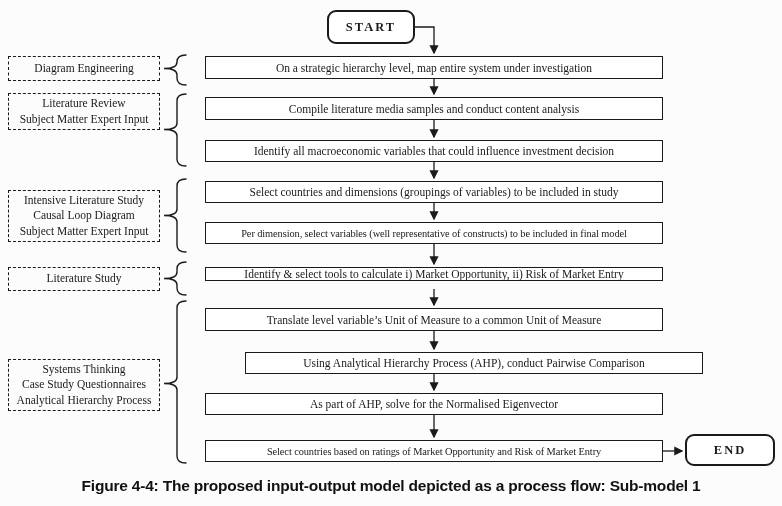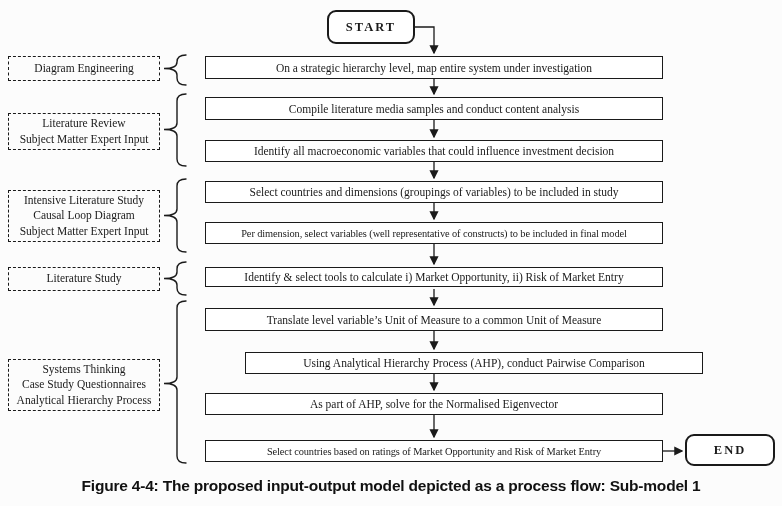--- a/index.html
+++ b/index.html
@@ -123,40 +123,40 @@
     </div>
   <div class="step" style="top:140px; height:22px;">
       <span>Identify all macroeconomic variables that could influence investment decision</span>
     </div>
   <div class="step" style="top:181px; height:22px;">
       <span>Select countries and dimensions (groupings of variables) to be included in study</span>
     </div>
   <div class="step tight" style="top:222px; height:22px;">
       <span>Per dimension, select variables (well representative of constructs) to be included in final model</span>
     </div>
-  <div class="step" style="top:267px; height:20px;">
+  <div class="step" style="top:267px; height:14px;">
       <span>Identify &amp; select tools to calculate i) Market Opportunity, ii) Risk of Market Entry</span>
     </div>
   <div class="step" style="top:308px; height:23px;">
       <span>Translate level variable’s Unit of Measure to a common Unit of Measure</span>
     </div>
   <div class="step" style="top:352px; height:22px;margin-left:40px;">
       <span>Using Analytical Hierarchy Process (AHP), conduct Pairwise Comparison</span>
     </div>
   <div class="step" style="top:393px; height:22px;">
       <span>As part of AHP, solve for the Normalised Eigenvector</span>
     </div>
   <div class="step tight" style="top:440px; height:22px;">
       <span>Select countries based on ratings of Market Opportunity and Risk of Market Entry</span>
     </div>
 
   <div class="ann" style="top:56px;  height:25px;">
     <span>Diagram Engineering</span>
   </div>
-  <div class="ann" style="top:113px; height:37px;text-align:center;">
+  <div class="ann" style="top:93px; height:37px;text-align:center;">
     <span>Literature Review</span>
     <span>Subject Matter Expert Input</span>
   </div>
   <div class="ann" style="top:190px; height:52px;">
     <span>Intensive Literature Study</span>
     <span>Causal Loop Diagram</span>
     <span>Subject Matter Expert Input</span>
   </div>
   <div class="ann" style="top:267px; height:24px;">
     <span>Literature Study</span>

